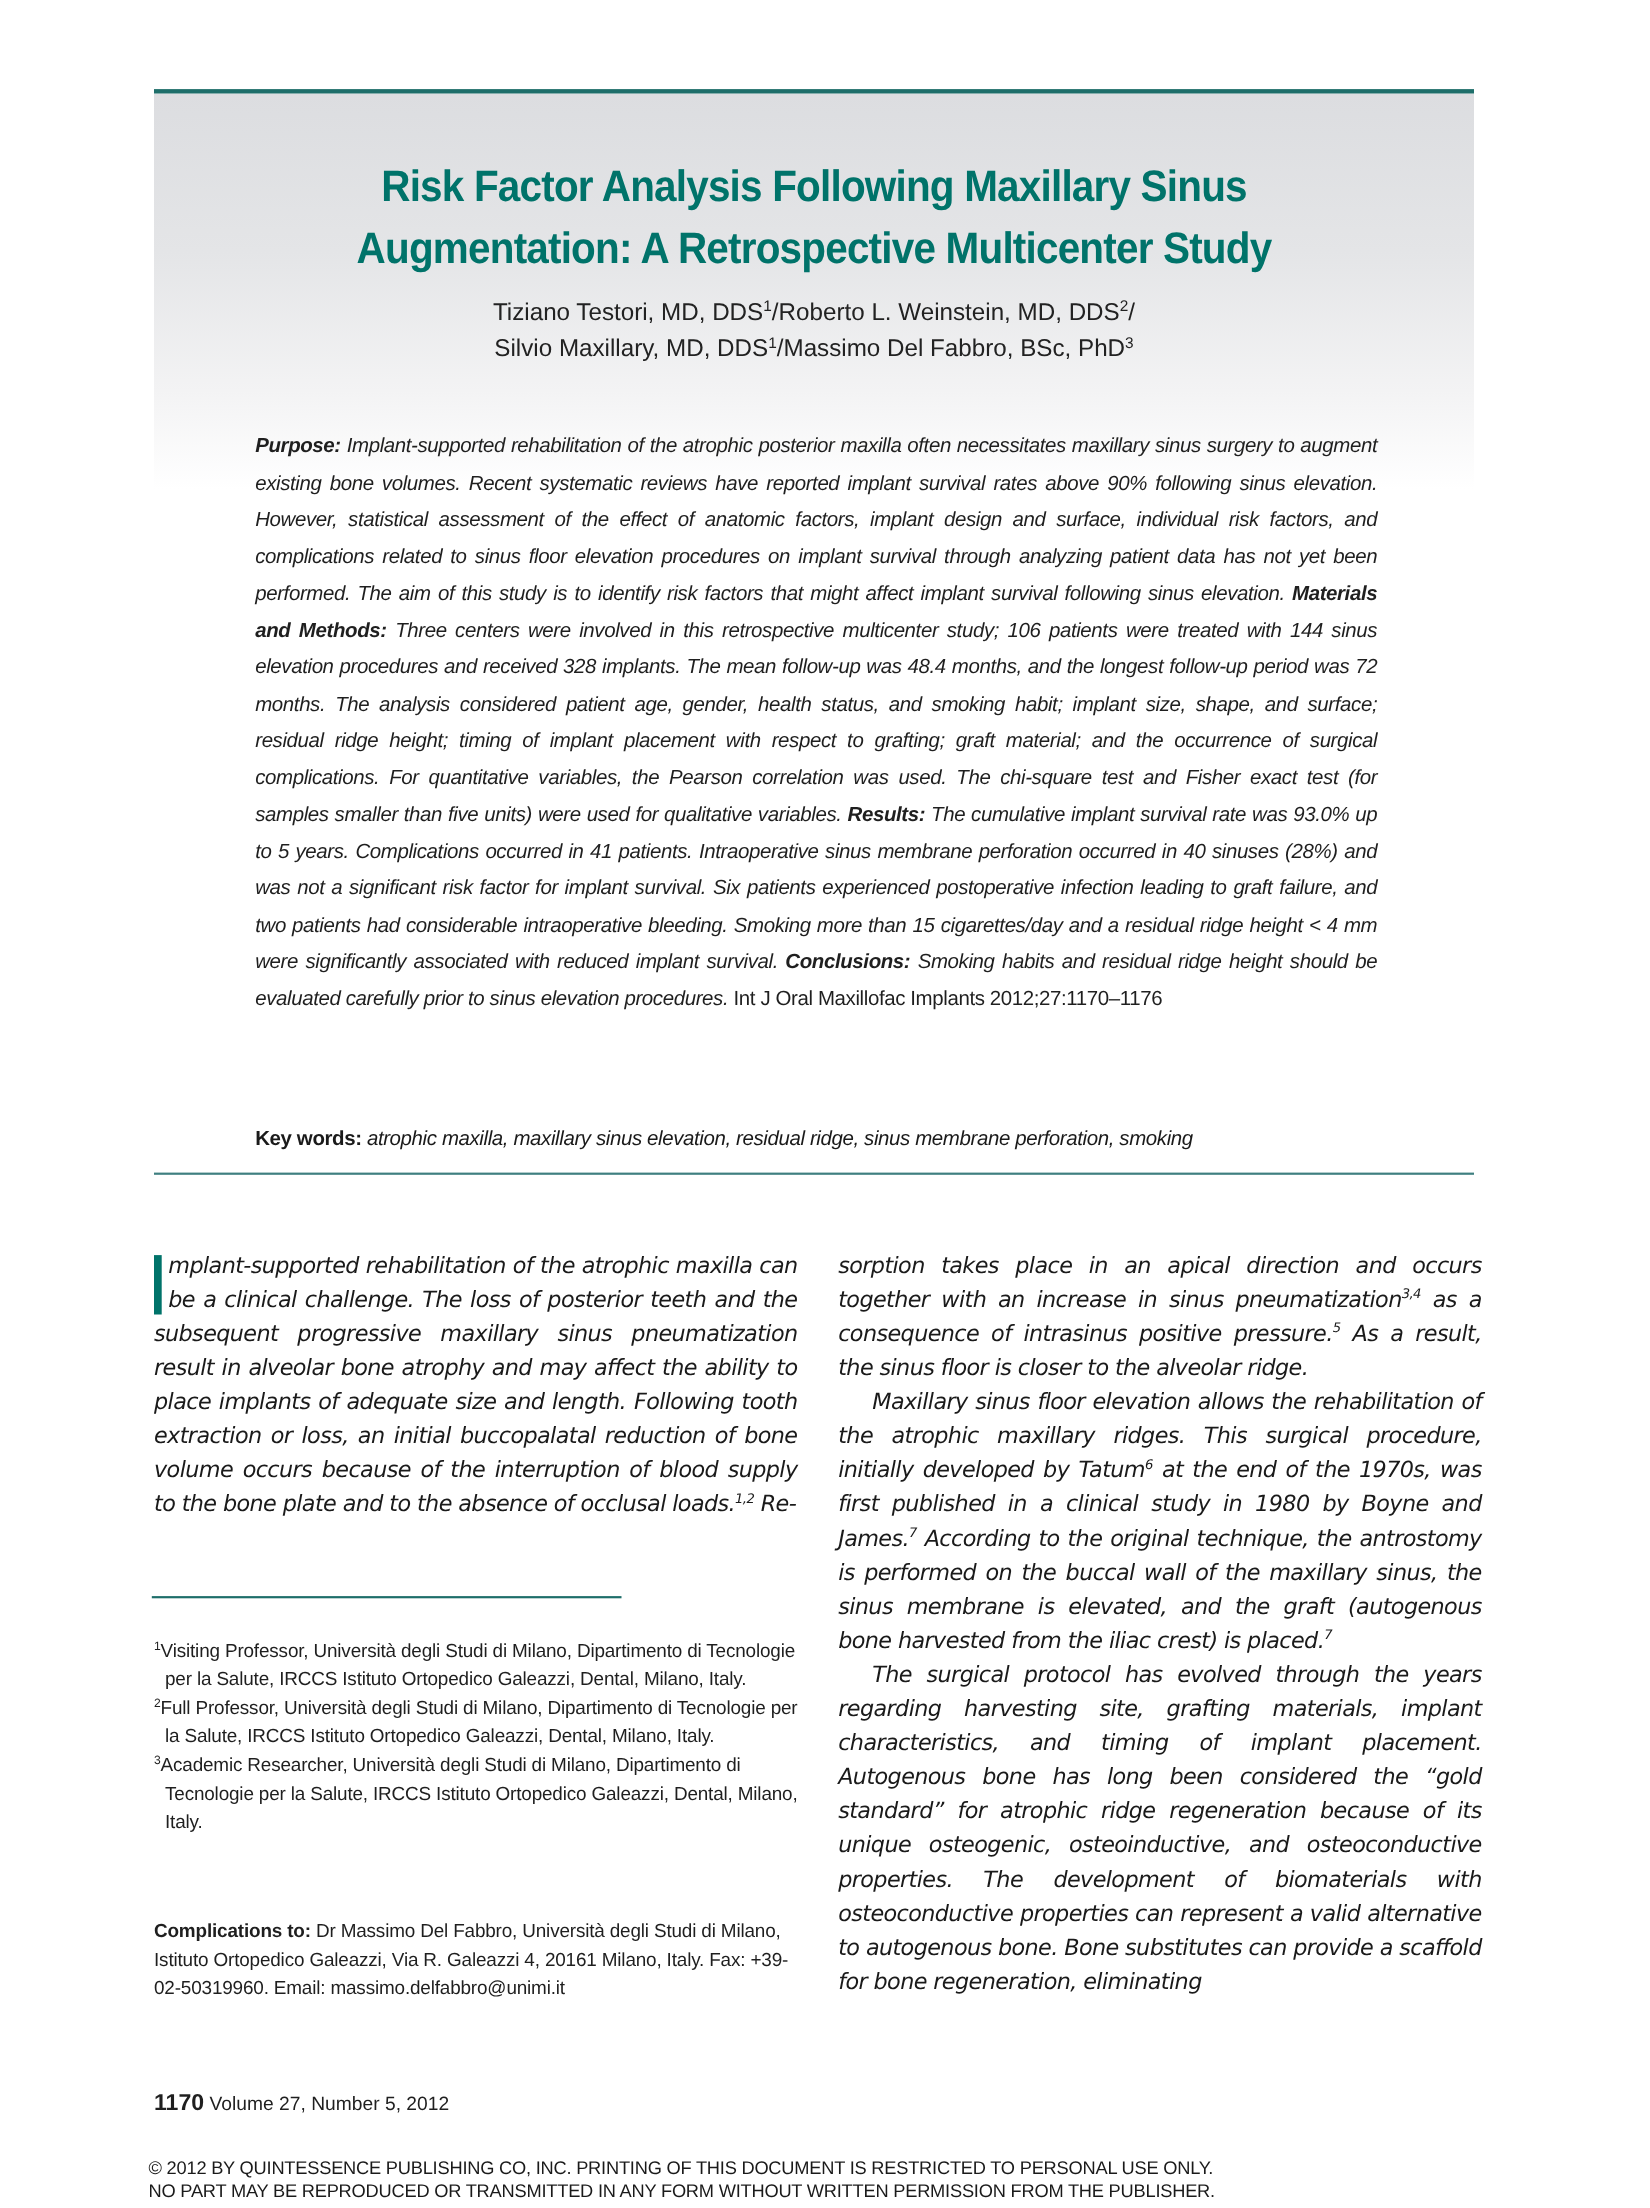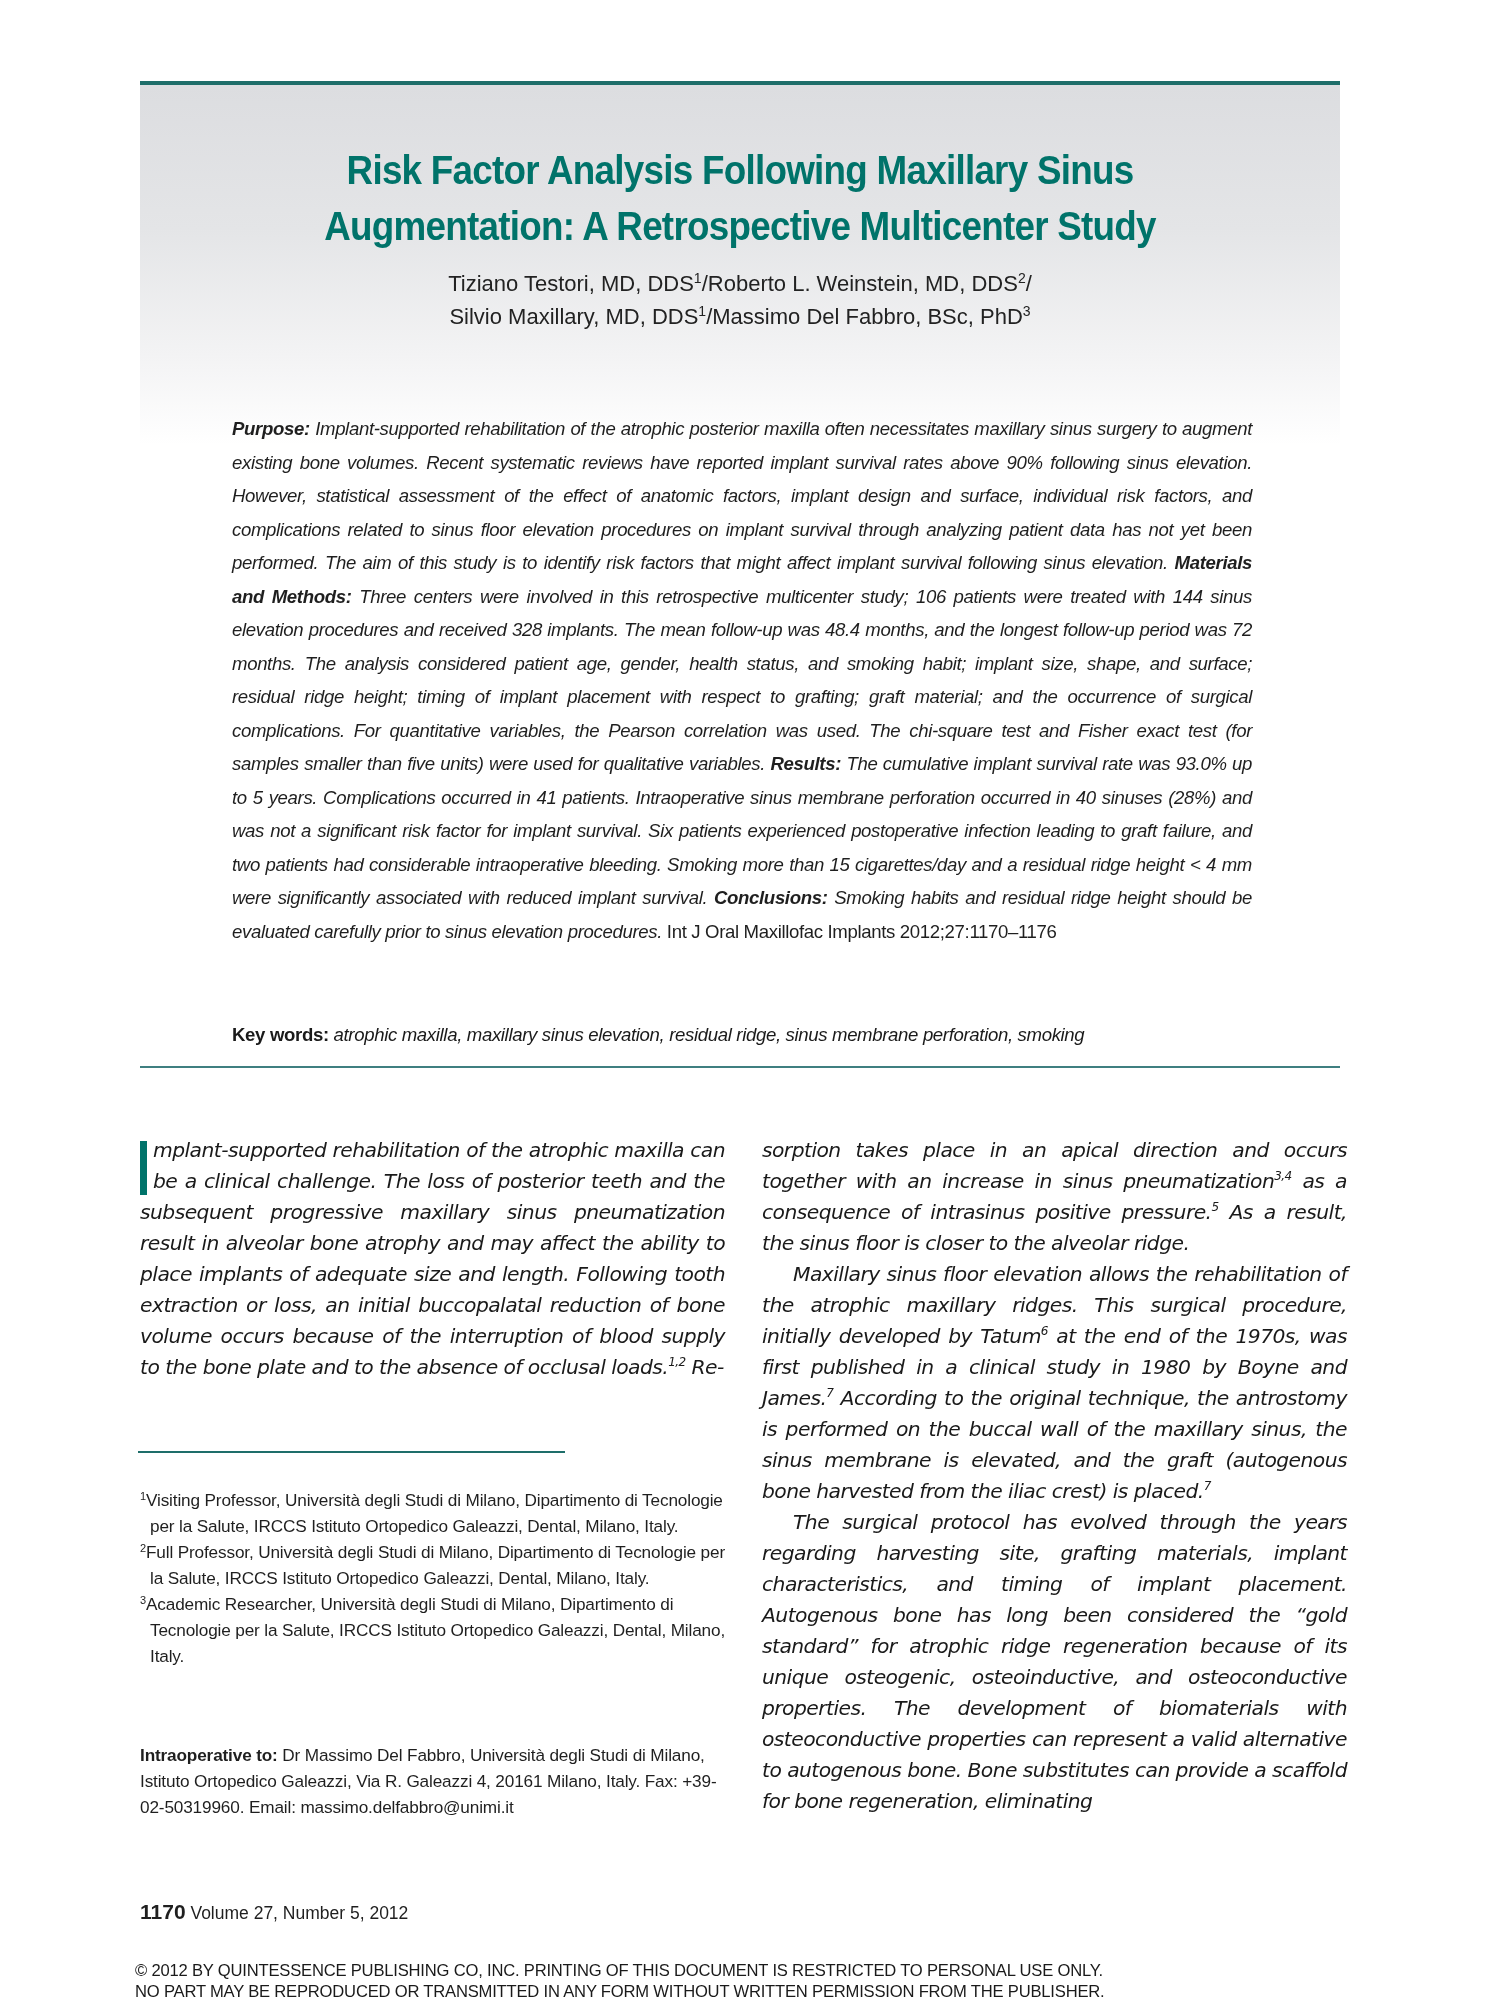--- a/index.html
+++ b/index.html
@@ -46,21 +46,21 @@
       width: 1200px;
       text-align: center;
       font-size: 22px;
       line-height: 33px;
       color: #222;
     }
     .authors sup { font-size: 14px; vertical-align: 8px; line-height: 0; }
     .abstract {
       position: absolute;
       left: 232px;
-      top: 412px;
+      top: 388px;
       width: 1020px;
       font-size: 18.6px;
       line-height: 33.5px;
       text-align: justify;
       font-style: italic;
       color: #1f1f1f;
       letter-spacing: -0.35px;
     }
     .abstract b { font-style: italic; font-weight: bold; }
     .abstract .citation { font-style: normal; }
@@ -198,21 +198,21 @@
 
 <div class="footnote-rule"></div>
 
 <div class="footnotes">
   <div class="footnote"><sup>1</sup><span>Visiting Professor, Università degli Studi di Milano, Dipartimento di Tecnologie per la Salute, IRCCS Istituto Ortopedico Galeazzi, Dental, Milano, Italy.</span></div>
   <div class="footnote"><sup>2</sup><span>Full Professor, Università degli Studi di Milano, Dipartimento di Tecnologie per la Salute, IRCCS Istituto Ortopedico Galeazzi, Dental, Milano, Italy.</span></div>
   <div class="footnote"><sup>3</sup><span>Academic Researcher, Università degli Studi di Milano, Dipartimento di Tecnologie per la Salute, IRCCS Istituto Ortopedico Galeazzi, Dental, Milano, Italy.</span></div>
 </div>
 
 <div class="correspondence">
-  <b>Intraoperative to:</b><span> Dr Massimo Del Fabbro, Università degli Studi di Milano, Istituto Ortopedico Galeazzi, Via R. Galeazzi 4, 20161 Milano, Italy. Fax: +39-02-50319960. Email: massimo.delfabbro@unimi.it</span>
+  <b>Complications to:</b><span> Dr Massimo Del Fabbro, Università degli Studi di Milano, Istituto Ortopedico Galeazzi, Via R. Galeazzi 4, 20161 Milano, Italy. Fax: +39-02-50319960. Email: massimo.delfabbro@unimi.it</span>
 </div>
 
 <div class="page-footer">
   <b>1170</b><span> Volume 27, Number 5, 2012</span>
 </div>
 
 <div class="copyright">
   <div>© 2012 BY QUINTESSENCE PUBLISHING CO, INC. PRINTING OF THIS DOCUMENT IS RESTRICTED TO PERSONAL USE ONLY.</div>
   <div>NO PART MAY BE REPRODUCED OR TRANSMITTED IN ANY FORM WITHOUT WRITTEN PERMISSION FROM THE PUBLISHER.</div>
 </div>

